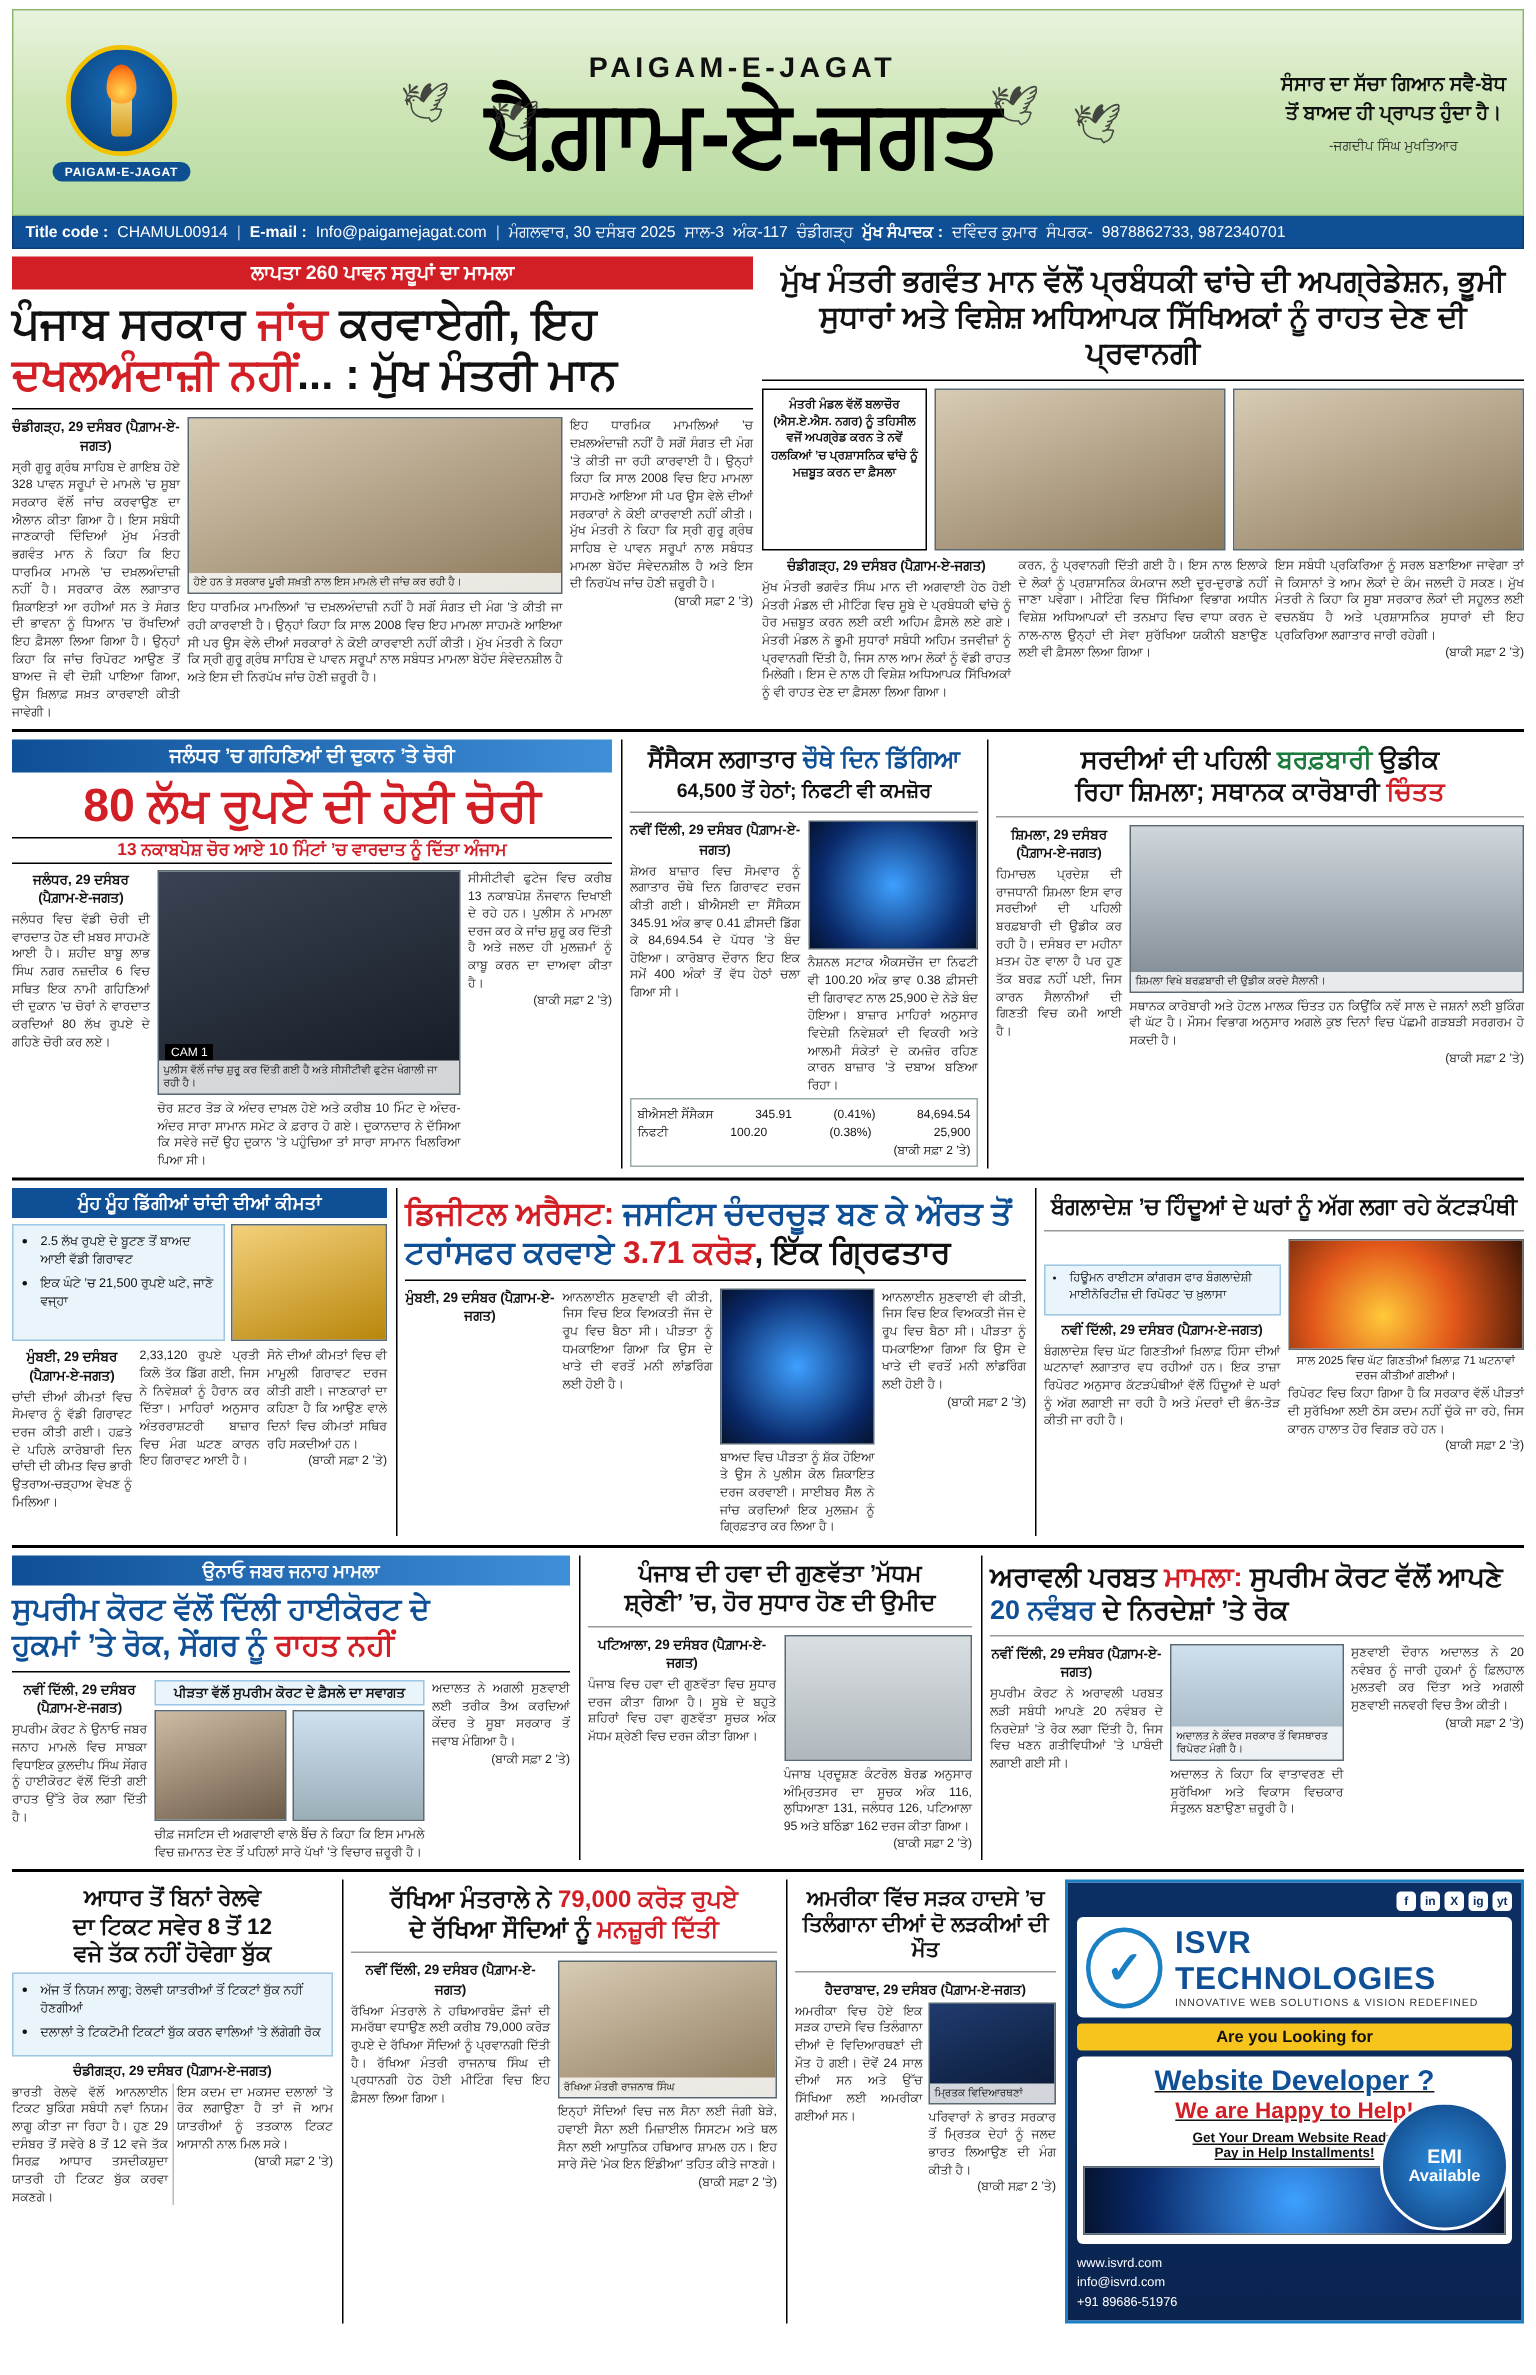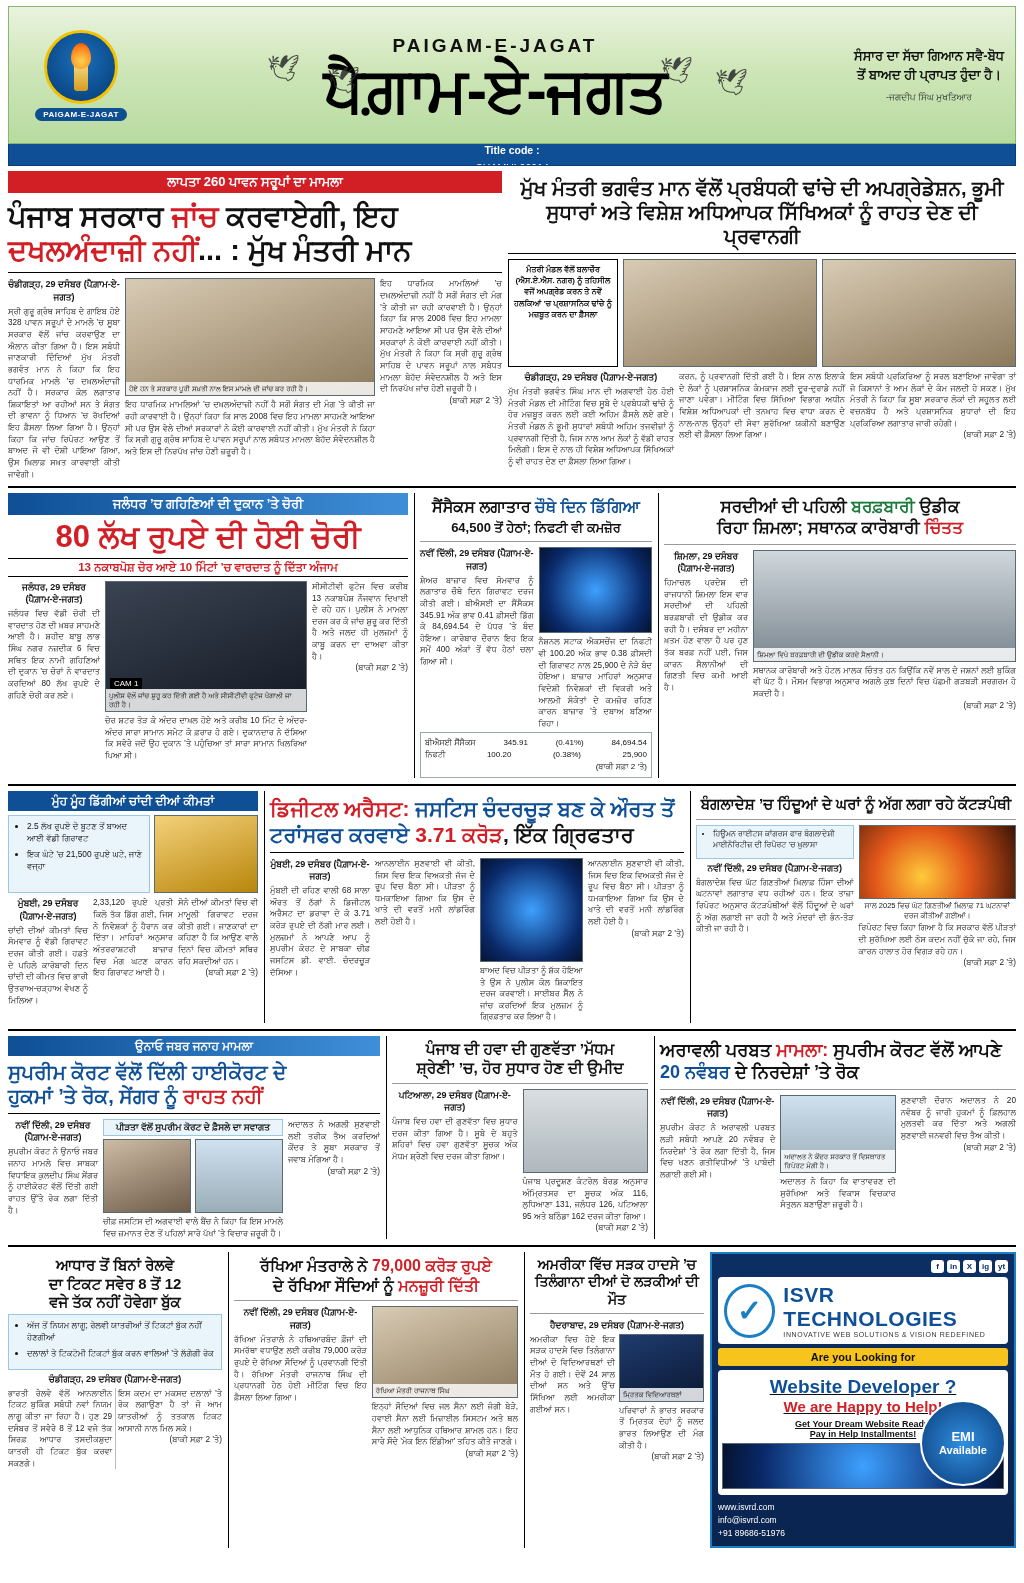--- a/index.html
+++ b/index.html
@@ -60,21 +60,21 @@
   .mh-right{
     width:172px; flex:0 0 auto; text-align:center; padding:4px 6px;
     font-size:13px; line-height:1.5; font-weight:bold; color:#111;
   }
   .mh-right .sub{ font-size:9px; font-weight:normal; margin-top:6px; color:#333; }
 
   
   .strip{
     background:#0e4f96; color:#fff; height:22px; display:flex; align-items:center;
     font-size:10.5px; padding:0 8px; gap:6px; border:1px solid #0b3e77; border-top:none;
-    white-space:nowrap; overflow:hidden;flex-direction:column;
+    white-space:nowrap; overflow:hidden;
   }
   .strip b{font-weight:bold;}
   .strip .sep{opacity:.7;}
 
   
   .cols{ display:flex; gap:6px; margin-top:5px; }
   .colL{ width:494px; flex:0 0 494px; }
   .colR{ flex:1 1 auto; }
 
   .hl-bar{
@@ -273,21 +273,21 @@
       <div class="hl-bar grad">ਜਲੰਧਰ ’ਚ ਗਹਿਣਿਆਂ ਦੀ ਦੁਕਾਨ ’ਤੇ ਚੋਰੀ</div>
       <h1 class="head" style="text-align:center;font-size:31px;color:#d21f26;margin:4px 0 2px;">80 ਲੱਖ ਰੁਪਏ ਦੀ ਹੋਈ ਚੋਰੀ</h1>
       <div style="text-align:center;font-size:11.5px;font-weight:bold;color:#d21f26;border-top:1px solid #000;border-bottom:1px solid #000;padding:2px 0;">13 ਨਕਾਬਪੋਸ਼ ਚੋਰ ਆਏ 10 ਮਿੰਟਾਂ ’ਚ ਵਾਰਦਾਤ ਨੂੰ ਦਿੱਤਾ ਅੰਜਾਮ</div>
       <div class="flex g5" style="margin-top:4px;">
         <div style="width:92px;flex:0 0 92px;">
           <div class="byline">ਜਲੰਧਰ, 29 ਦਸੰਬਰ
 (ਪੈਗ਼ਾਮ-ਏ-ਜਗਤ)</div>
           <div class="body">ਜਲੰਧਰ ਵਿਚ ਵੱਡੀ ਚੋਰੀ ਦੀ ਵਾਰਦਾਤ ਹੋਣ ਦੀ ਖ਼ਬਰ ਸਾਹਮਣੇ ਆਈ ਹੈ। ਸ਼ਹੀਦ ਬਾਬੂ ਲਾਭ ਸਿੰਘ ਨਗਰ ਨਜ਼ਦੀਕ 6 ਵਿਚ ਸਥਿਤ ਇਕ ਨਾਮੀ ਗਹਿਣਿਆਂ ਦੀ ਦੁਕਾਨ ’ਚ ਚੋਰਾਂ ਨੇ ਵਾਰਦਾਤ ਕਰਦਿਆਂ 80 ਲੱਖ ਰੁਪਏ ਦੇ ਗਹਿਣੇ ਚੋਰੀ ਕਰ ਲਏ।</div>
         </div>
         <div style="flex:1 1 auto;">
-          <div class="photo ph-dark" style="height:131px;position:relative;">
+          <div class="photo ph-dark" style="height:150px;position:relative;">
             <div style="position:absolute;left:4px;bottom:22px;background:#000;color:#fff;font-size:8px;padding:1px 4px;">CAM 1</div>
             <div class="cap">ਪੁਲੀਸ ਵੱਲੋਂ ਜਾਂਚ ਸ਼ੁਰੂ ਕਰ ਦਿੱਤੀ ਗਈ ਹੈ ਅਤੇ ਸੀਸੀਟੀਵੀ ਫੁਟੇਜ ਖੰਗਾਲੀ ਜਾ ਰਹੀ ਹੈ।</div>
           </div>
           <div class="body" style="margin-top:3px;">ਚੋਰ ਸ਼ਟਰ ਤੋੜ ਕੇ ਅੰਦਰ ਦਾਖ਼ਲ ਹੋਏ ਅਤੇ ਕਰੀਬ 10 ਮਿੰਟ ਦੇ ਅੰਦਰ-ਅੰਦਰ ਸਾਰਾ ਸਾਮਾਨ ਸਮੇਟ ਕੇ ਫ਼ਰਾਰ ਹੋ ਗਏ। ਦੁਕਾਨਦਾਰ ਨੇ ਦੱਸਿਆ ਕਿ ਸਵੇਰੇ ਜਦੋਂ ਉਹ ਦੁਕਾਨ ’ਤੇ ਪਹੁੰਚਿਆ ਤਾਂ ਸਾਰਾ ਸਾਮਾਨ ਖਿਲਰਿਆ ਪਿਆ ਸੀ।</div>
         </div>
         <div style="width:96px;flex:0 0 96px;">
           <div class="body">ਸੀਸੀਟੀਵੀ ਫੁਟੇਜ ਵਿਚ ਕਰੀਬ 13 ਨਕਾਬਪੋਸ਼ ਨੌਜਵਾਨ ਦਿਖਾਈ ਦੇ ਰਹੇ ਹਨ। ਪੁਲੀਸ ਨੇ ਮਾਮਲਾ ਦਰਜ ਕਰ ਕੇ ਜਾਂਚ ਸ਼ੁਰੂ ਕਰ ਦਿੱਤੀ ਹੈ ਅਤੇ ਜਲਦ ਹੀ ਮੁਲਜ਼ਮਾਂ ਨੂੰ ਕਾਬੂ ਕਰਨ ਦਾ ਦਾਅਵਾ ਕੀਤਾ ਹੈ।</div>
           <div class="body cont" style="text-align:right">(ਬਾਕੀ ਸਫ਼ਾ 2 ’ਤੇ)</div>
         </div>
       </div>
@@ -382,41 +382,40 @@
 
     <div style="width:420px;flex:0 0 420px;border-left:1px solid #000;padding-left:5px;">
       <h2 class="head" style="font-size:21px;line-height:1.2;">
         <span class="red">ਡਿਜੀਟਲ ਅਰੈਸਟ:</span><span class="blue"> ਜਸਟਿਸ ਚੰਦਰਚੂੜ ਬਣ ਕੇ ਔਰਤ ਤੋਂ ਟਰਾਂਸਫਰ ਕਰਵਾਏ </span><span class="red">3.71 ਕਰੋੜ</span><span>, ਇੱਕ ਗ੍ਰਿਫਤਾਰ</span>
       </h2>
       <div class="rule"></div>
       <div class="flex g5">
         <div style="width:100px;flex:0 0 100px;">
           <div class="byline">ਮੁੰਬਈ, 29 ਦਸੰਬਰ
 (ਪੈਗ਼ਾਮ-ਏ-ਜਗਤ)</div>
-          <div class="body">ਮੁੰਬਈ ਦੀ ਰਹਿਣ ਵਾਲੀ 68 ਸਾਲਾ ਔਰਤ ਤੋਂ ਠੱਗਾਂ ਨੇ ਡਿਜੀਟਲ ਅਰੈਸਟ ਦਾ ਡਰਾਵਾ ਦੇ ਕੇ 3.71 ਕਰੋੜ ਰੁਪਏ ਦੀ ਠੱਗੀ ਮਾਰ ਲਈ। ਮੁਲਜ਼ਮਾਂ ਨੇ ਆਪਣੇ ਆਪ ਨੂੰ ਸੁਪਰੀਮ ਕੋਰਟ ਦੇ ਸਾਬਕਾ ਚੀਫ਼ ਜਸਟਿਸ ਡੀ. ਵਾਈ. ਚੰਦਰਚੂੜ ਦੱਸਿਆ।</div>
         </div>
         <div style="width:100px;flex:0 0 100px;">
           <div class="body">ਆਨਲਾਈਨ ਸੁਣਵਾਈ ਵੀ ਕੀਤੀ, ਜਿਸ ਵਿਚ ਇਕ ਵਿਅਕਤੀ ਜੱਜ ਦੇ ਰੂਪ ਵਿਚ ਬੈਠਾ ਸੀ। ਪੀੜਤਾ ਨੂੰ ਧਮਕਾਇਆ ਗਿਆ ਕਿ ਉਸ ਦੇ ਖਾਤੇ ਦੀ ਵਰਤੋਂ ਮਨੀ ਲਾਂਡਰਿੰਗ ਲਈ ਹੋਈ ਹੈ।</div>
         </div>
         <div style="flex:1 1 auto;">
           <div class="photo ph-tech" style="height:104px;"></div>
           <div class="body" style="margin-top:3px;">ਬਾਅਦ ਵਿਚ ਪੀੜਤਾ ਨੂੰ ਸ਼ੱਕ ਹੋਇਆ ਤੇ ਉਸ ਨੇ ਪੁਲੀਸ ਕੋਲ ਸ਼ਿਕਾਇਤ ਦਰਜ ਕਰਵਾਈ। ਸਾਈਬਰ ਸੈੱਲ ਨੇ ਜਾਂਚ ਕਰਦਿਆਂ ਇਕ ਮੁਲਜ਼ਮ ਨੂੰ ਗ੍ਰਿਫ਼ਤਾਰ ਕਰ ਲਿਆ ਹੈ।</div>
         </div>
         <div style="width:96px;flex:0 0 96px;">
           <div class="body">ਆਨਲਾਈਨ ਸੁਣਵਾਈ ਵੀ ਕੀਤੀ, ਜਿਸ ਵਿਚ ਇਕ ਵਿਅਕਤੀ ਜੱਜ ਦੇ ਰੂਪ ਵਿਚ ਬੈਠਾ ਸੀ। ਪੀੜਤਾ ਨੂੰ ਧਮਕਾਇਆ ਗਿਆ ਕਿ ਉਸ ਦੇ ਖਾਤੇ ਦੀ ਵਰਤੋਂ ਮਨੀ ਲਾਂਡਰਿੰਗ ਲਈ ਹੋਈ ਹੈ।</div>
           <div class="body cont" style="text-align:right">(ਬਾਕੀ ਸਫ਼ਾ 2 ’ਤੇ)</div>
         </div>
       </div>
     </div>
 
     <div style="flex:1 1 auto;border-left:1px solid #000;padding-left:5px;">
       <h3 class="head" style="text-align:center;font-size:15px;">ਬੰਗਲਾਦੇਸ਼ ’ਚ ਹਿੰਦੂਆਂ ਦੇ ਘਰਾਂ ਨੂੰ ਅੱਗ ਲਗਾ ਰਹੇ ਕੱਟੜਪੰਥੀ</h3>
       <div class="rule thin"></div>
       <div class="flex g5">
-        <div style="flex:1;">
+        <div style="flex:1;margin-top:17px;">
           <div class="bullets" style="padding:3px 4px;margin-bottom:3px;">
             <ul>
                 <li style="font-size:7.8px;">ਹਿਊਮਨ ਰਾਈਟਸ ਕਾਂਗਰਸ ਫਾਰ ਬੰਗਲਾਦੇਸ਼ੀ ਮਾਈਨੋਰਿਟੀਜ਼ ਦੀ ਰਿਪੋਰਟ ’ਚ ਖ਼ੁਲਾਸਾ</li>
               </ul>
           </div>
           <div class="byline">ਨਵੀਂ ਦਿੱਲੀ, 29 ਦਸੰਬਰ
 (ਪੈਗ਼ਾਮ-ਏ-ਜਗਤ)</div>
           <div class="body">ਬੰਗਲਾਦੇਸ਼ ਵਿਚ ਘੱਟ ਗਿਣਤੀਆਂ ਖ਼ਿਲਾਫ਼ ਹਿੰਸਾ ਦੀਆਂ ਘਟਨਾਵਾਂ ਲਗਾਤਾਰ ਵਧ ਰਹੀਆਂ ਹਨ। ਇਕ ਤਾਜ਼ਾ ਰਿਪੋਰਟ ਅਨੁਸਾਰ ਕੱਟੜਪੰਥੀਆਂ ਵੱਲੋਂ ਹਿੰਦੂਆਂ ਦੇ ਘਰਾਂ ਨੂੰ ਅੱਗ ਲਗਾਈ ਜਾ ਰਹੀ ਹੈ ਅਤੇ ਮੰਦਰਾਂ ਦੀ ਭੰਨ-ਤੋੜ ਕੀਤੀ ਜਾ ਰਹੀ ਹੈ।</div>
         </div>
         <div style="flex:1;">

